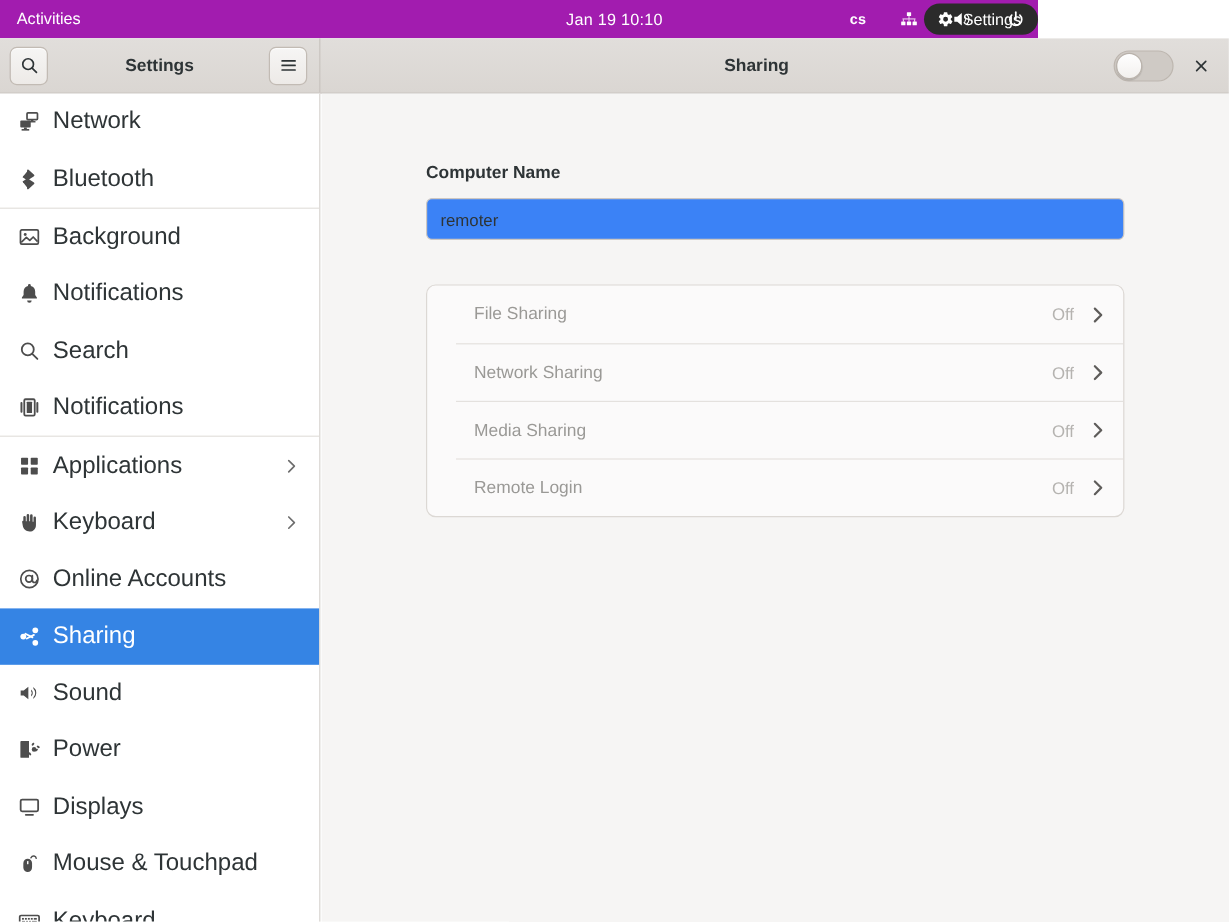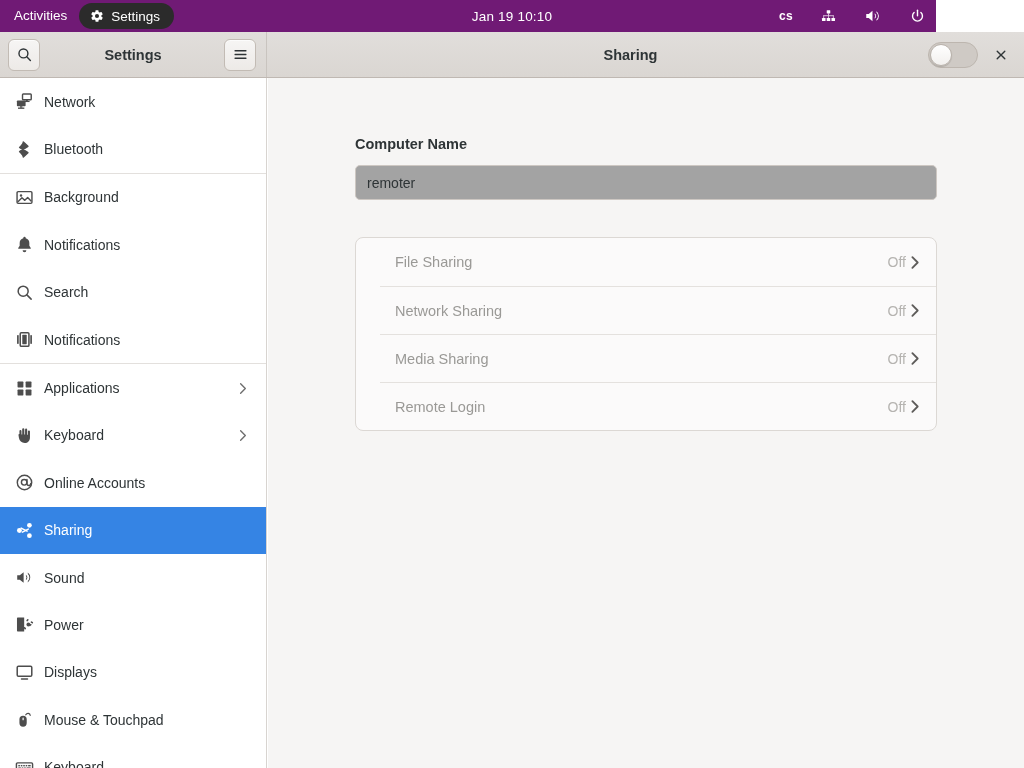--- a/index.html
+++ b/index.html
@@ -6,25 +6,26 @@
   html, body {
     width: 1024px; height: 768px;
     overflow: hidden;
     font-family: "Liberation Sans", sans-serif;
     background: #ffffff;
   }
 
   
   #topbar {
     position: absolute; top: 0; left: 0;
-    width: 936px; height: 32px;
-    background: #701a75;
+    width: 865px; height: 32px;
+    background: #a21caf;
     color: #ffffff;
     display: flex; align-items: center;
     font-size: 13.5px;
+    justify-content: space-between;
   }
   #topbar .activities {
     padding: 0 12px 0 14px;
     height: 26px; line-height: 26px;
     border-radius: 13px;
     font-weight: 400;
     color: #ffffff;
   }
   #topbar .settings-pill {
     display: flex; align-items: center; gap: 7px;
@@ -129,21 +130,21 @@
     width: 267px; height: 690px;
     background: #ffffff;
     border-right: 1px solid #d8d4d0;
     overflow: hidden;
   }
   .nav-row {
     height: 47.4px;
     display: flex; align-items: center;
     padding-left: 12px;
     color: #2e3436;
-    font-size: 14px;
+    font-size: 20px;
     position: relative;
   }
   .nav-row .nav-ic {
     width: 24px; height: 24px;
     display: flex; align-items: center; justify-content: center;
     margin-right: 8px;
     color: #4d4d4d;
     flex: 0 0 24px;
   }
   .nav-row .nav-label { white-space: nowrap; }
@@ -174,21 +175,21 @@
     left: 87px; top: 58px;
     width: 582px;
   }
   .section-label {
     font-size: 14.5px; font-weight: 700;
     color: #2e3436;
     margin-bottom: 13px;
   }
   .name-entry {
     width: 582px; height: 35px;
-    background: #a3a3a3;
+    background: #3b82f6;
     border: 1px solid #cdc7c2;
     border-radius: 5px;
     display: flex; align-items: center;
     padding: 0 11px;
     font-size: 14px;
     color: #2e3436;
   }
   .share-card {
     margin-top: 37px;
     width: 582px;
@@ -204,21 +205,21 @@
     padding: 0 0 0 15px;
     position: relative;
   }
   .share-row + .share-row { border-top: 1px solid #e4e1de; }
   .share-row .sr-label {
     font-size: 14.5px;
     color: #9a9996;
   }
   .share-row .sr-right {
     position: absolute; right: 13px;
-    display: flex; align-items: center; 
+    display: flex; align-items: center; gap: 11px;
   }
   .share-row .sr-state {
     font-size: 14px;
     color: #b5b3b0;
   }
   .share-row .sr-chev {
     color: #5e5c5a;
     display: flex; align-items: center;
   }
 </style>

